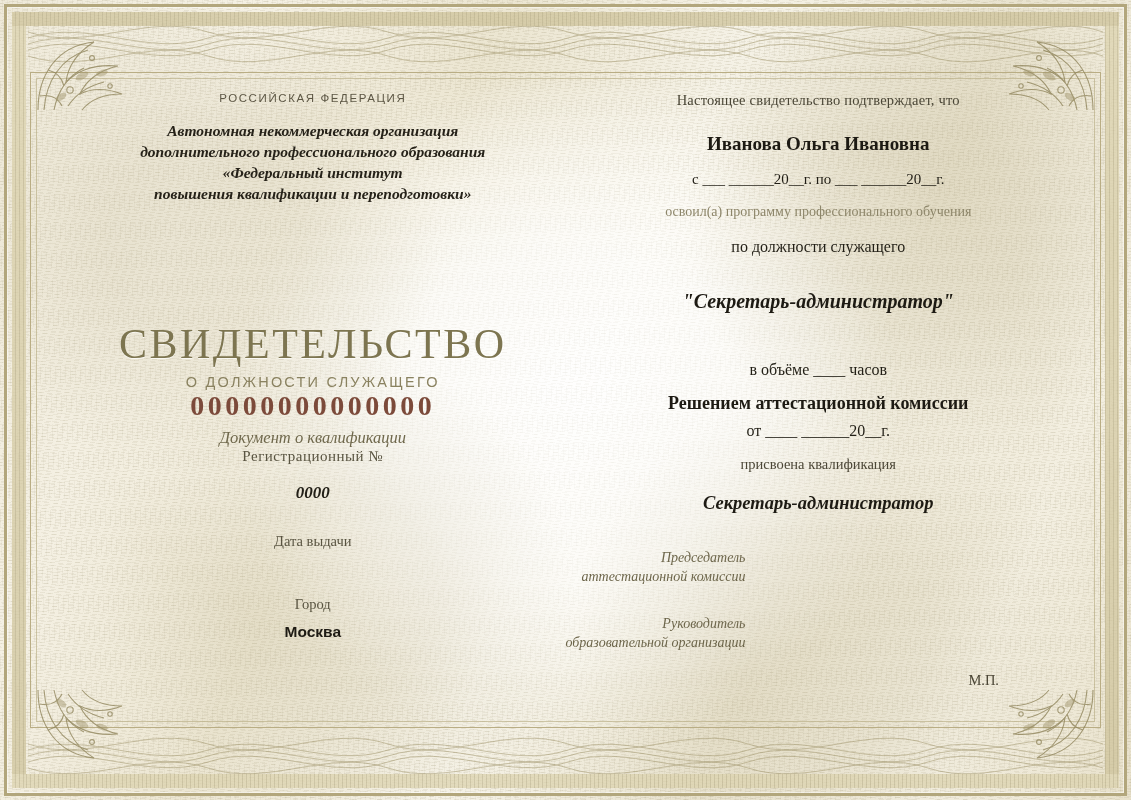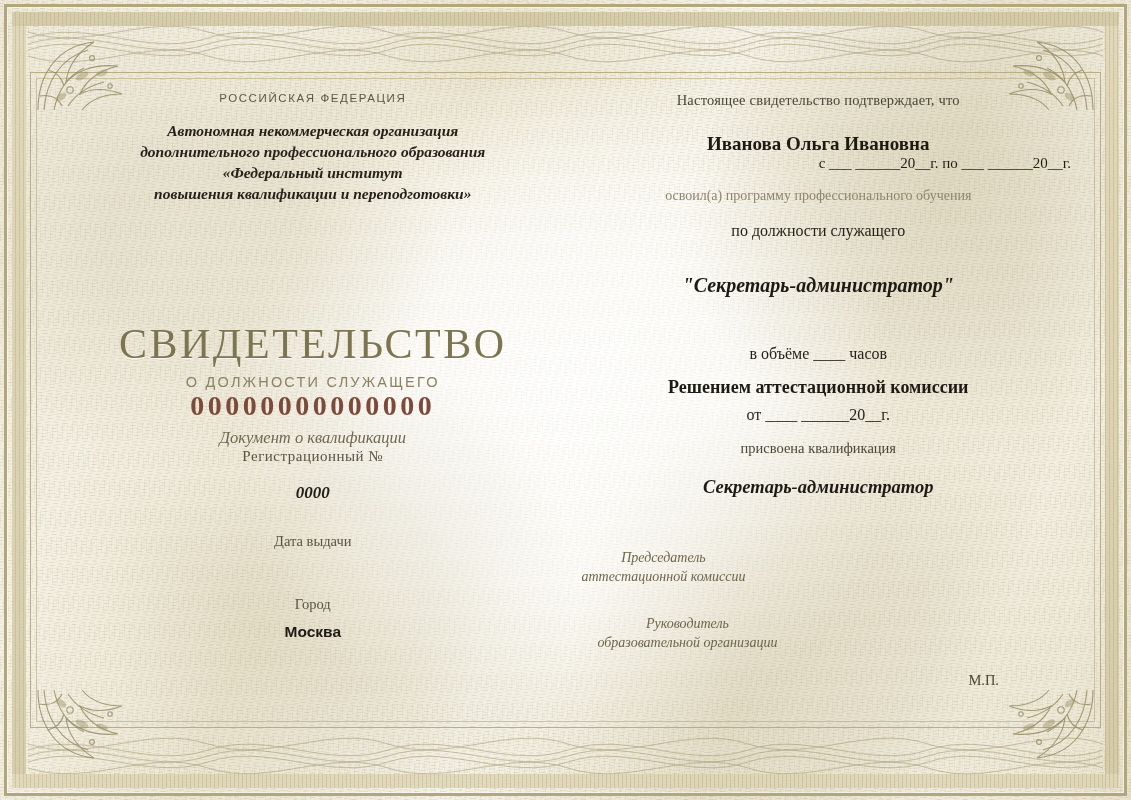--- a/index.html
+++ b/index.html
@@ -214,24 +214,24 @@
     letter-spacing: 0.2px;
   }
   .r-name {
     margin-top: 24px;
     font-family: "Liberation Serif", serif;
     font-weight: bold;
     font-size: 19px;
     color: #1d1a13;
   }
   .r-period {
+    margin-top: 16px;
     font-family: "Liberation Serif", serif;
     font-size: 15px;
     color: #201d15;
-    text-align: right;
   }
   .r-program {
     margin-top: 16px;
     font-family: "Liberation Serif", serif;
     font-size: 14px;
     color: #8d866a;
   }
   .r-post-label {
     margin-top: 18px;
     font-family: "Liberation Serif", serif;
@@ -275,29 +275,29 @@
     margin-top: 20px;
     font-family: "Liberation Serif", serif;
     font-weight: bold;
     font-style: italic;
     font-size: 18.5px;
     color: #1d1a13;
   }
 
   .sig-block {
     position: absolute;
-    text-align: center;
+    text-align: right;
     font-family: "Liberation Serif", serif;
     font-style: italic;
     font-size: 14px;
     line-height: 19px;
     color: #6d664b;
   }
   .sig-1 { left: 16px; top: 466px; }
-  .sig-2 { left: 32px; top: 532px; }
+  .sig-2 { left: 0; top: 532px; }
   .mp {
     position: absolute;
     right: 72px;
     top: 590px;
     font-family: "Liberation Serif", serif;
     font-size: 14.5px;
     color: #4b4636;
     text-align: right;
   }
 </style>

